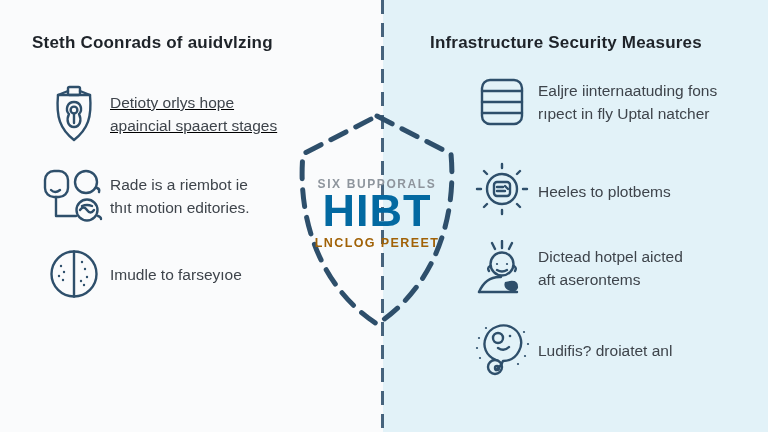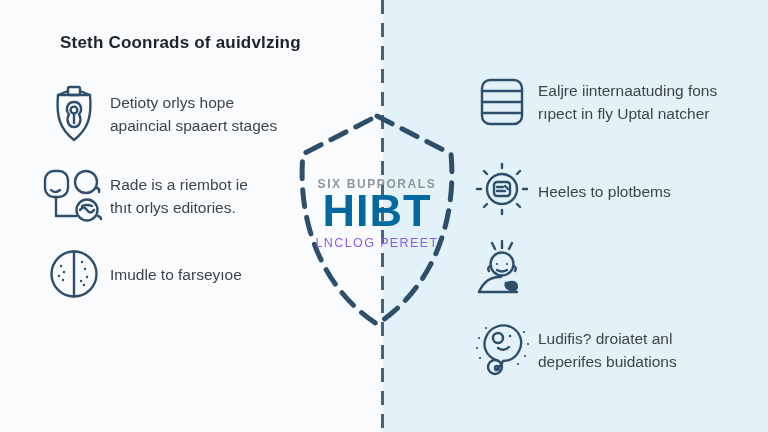--- a/index.html
+++ b/index.html
@@ -7,52 +7,53 @@
     position:relative;width:768px;height:432px;overflow:hidden;
     font-family:"Liberation Sans",sans-serif;background:#fafbfc;
   }
   .right-bg{position:absolute;left:383px;top:0;width:385px;height:432px;background:#e2f2f8;}
   .divider{
     position:absolute;left:381px;top:0;width:3px;height:432px;
     background:repeating-linear-gradient(180deg,#33536f 0 14px,rgba(0,0,0,0) 14px 23px);
     opacity:.9;
   }
   .title{position:absolute;top:33px;margin:0;font-size:17px;font-weight:bold;color:#1e2329;letter-spacing:.2px;}
-  .title-left{left:60px;text-align:right;}
+  .title-left{left:32px;text-align:right;}
   .title-right{left:430px;}
   .item{position:absolute;display:flex;align-items:center;}
   .icon{width:72px;display:flex;justify-content:center;align-items:center;flex:0 0 72px;}
   .lines{display:flex;flex-direction:column;}
   .line{font-size:15.5px;line-height:23px;color:#3e444b;}
   
-  .l1{left:38px;top:82px;height:64px;}
+  .l1{left:38px;top:82px;height:64px;text-decoration:underline;}
   .l2{left:38px;top:164px;height:64px;}
   .l3{left:38px;top:244px;height:60px;}
   .l4{left:38px;top:316px;height:72px;}
   
   .r1{left:466px;top:70px;height:64px;}
   .r2{left:466px;top:160px;height:62px;text-align:right;}
   .r3{left:466px;top:236px;height:64px;}
   .r4{left:466px;top:314px;height:72px;}
   svg.ic{stroke:#2e4f6b;fill:none;stroke-width:2.4;stroke-linecap:round;stroke-linejoin:round;}
   svg.ic .fill{fill:#2e4f6b;stroke:none;}
   .shield{position:absolute;left:283px;top:110px;width:188px;height:222px;}
   .center-text{position:absolute;left:286px;width:182px;text-align:center;margin:0;}
   .eyebrow{top:177px;font-size:12px;letter-spacing:1.6px;color:#8e959d;font-weight:bold;}
   .big{top:185px;font-size:45px;font-weight:600;color:#0369a1;letter-spacing:1px;}
-  .sub{top:236px;font-size:12.5px;letter-spacing:1.4px;color:#8b5cf6;font-weight:normal;}
+  .sub{top:236px;font-size:12.5px;letter-spacing:1.4px;color:#a16207;font-weight:bold;}
 </style>
 </head>
 <body>
 
 <div class="canvas">
   <div class="right-bg"></div>
   <div class="divider"></div>
 
   <h1 class="title title-left">Steth Coonrads of auidvlzing</h1>
+  <h1 class="title title-right">Infrastructure Security Measures</h1>
 
   <div class="item l1">
     <span class="icon">
       <svg class="ic" width="56" height="62" viewBox="0 0 56 62">
         <path d="M12 12 C10 34 14 46 28 57 C42 46 46 34 44 12 Z"></path>
         <rect x="22" y="4" width="12" height="8" rx="1.5"></rect>
         <path d="M22 8 L12 12 M34 8 L44 12"></path>
         <path d="M28 19 C21 19 19 27 23 31 C20 37 22 44 28 44 C34 44 36 37 33 31 C37 27 35 19 28 19 Z"></path>
         <circle cx="28" cy="27" r="3.4"></circle>
         <path d="M28 31 L28 40"></path>
@@ -73,21 +74,21 @@
         <path d="M56 22 q3 1 2 4"></path>
         <path d="M15 31 L15 50 L35 50"></path>
         <circle cx="46" cy="44" r="10.5"></circle>
         <path d="M39 44 q3.5 -5 7 0 q3.5 5 7 0"></path>
         <path d="M41 40 q5 -2 10 0"></path>
         <path d="M57 50 q3 1 3 3"></path>
       </svg>
     </span>
     <span class="lines">
       <span class="line">Rade is a riembot ie</span>
-      <span class="line">thıt orlys editories.</span>
+      <span class="line">thıt motion editories.</span>
     </span>
   </div>
 
   <div class="item l3">
     <span class="icon">
       <svg class="ic" width="54" height="54" viewBox="0 0 54 54">
         <circle cx="27" cy="27" r="22.5"></circle>
         <path d="M27 4.5 L27 49.5"></path>
         <circle class="fill" cx="14" cy="19" r="1.2"></circle>
           <circle class="fill" cx="17" cy="25" r="1.2"></circle>
@@ -140,20 +141,24 @@
         <circle cx="31" cy="24" r="11.5"></circle>
         <circle class="fill" cx="26" cy="24" r="1.1"></circle>
           <circle class="fill" cx="36" cy="24" r="1.1"></circle>
         <path d="M26 30 q5 3 10 0"></path>
         <path d="M19 26 q-3 2 -1 5 M43 26 q3 2 1 5"></path>
         <path d="M8 52 Q15 36 30 37"></path>
         <path class="fill" d="M34 42 q14 -4 13 6 q-3 6 -10 2 q-5 -3 -3 -8 Z"></path>
         <path d="M8 52 L46 52"></path>
       </svg>
     </span>
+    <span class="lines">
+      <span class="line">Dictead hotpel aicted</span>
+      <span class="line">aft aserontems</span>
+    </span>
   </div>
 
   <div class="item r4">
     <span class="icon">
       <svg class="ic" width="60" height="64" viewBox="0 0 60 64">
         <path d="M24 42 C14 38 10 28 14 19 C18 9 30 5 39 9 C48 13 52 24 47 33 C44 39 38 43 31 43 C29 48 27 50 24 52"></path>
         <circle cx="23" cy="49" r="7"></circle>
         <circle cx="25" cy="50" r="2"></circle>
         <circle cx="26" cy="20" r="5"></circle>
         <circle class="fill" cx="38" cy="18" r="1.3"></circle>
@@ -163,21 +168,20 @@
         <circle class="fill" cx="8" cy="40" r="1.1"></circle>
           <circle class="fill" cx="52" cy="14" r="1.1"></circle>
         <circle class="fill" cx="56" cy="26" r="1.1"></circle>
           <circle class="fill" cx="53" cy="38" r="1.1"></circle>
         <circle class="fill" cx="46" cy="46" r="1.1"></circle>
           <circle class="fill" cx="14" cy="10" r="1.1"></circle>
       </svg>
     </span>
     <span class="lines">
       <span class="line">Ludifis? droiatet anl</span>
-      <span class="line">deperifes buidations</span>
     </span>
   </div>
 
   <svg class="shield" viewBox="0 0 188 222">
     <path d="M94 6 L168 44 C174 110 150 178 94 214 C38 178 14 110 20 44 Z" fill="none" stroke="#2e4f6b" stroke-width="5" stroke-dasharray="17 11" stroke-linecap="round"></path>
   </svg>
   <div class="center-text eyebrow" style="position:absolute;">SIX BUPPORALS</div>
   <div class="center-text big" style="position:absolute;">HIBT</div>
   <div class="center-text sub" style="position:absolute;">LNCLOG PEREET</div>
 </div>

